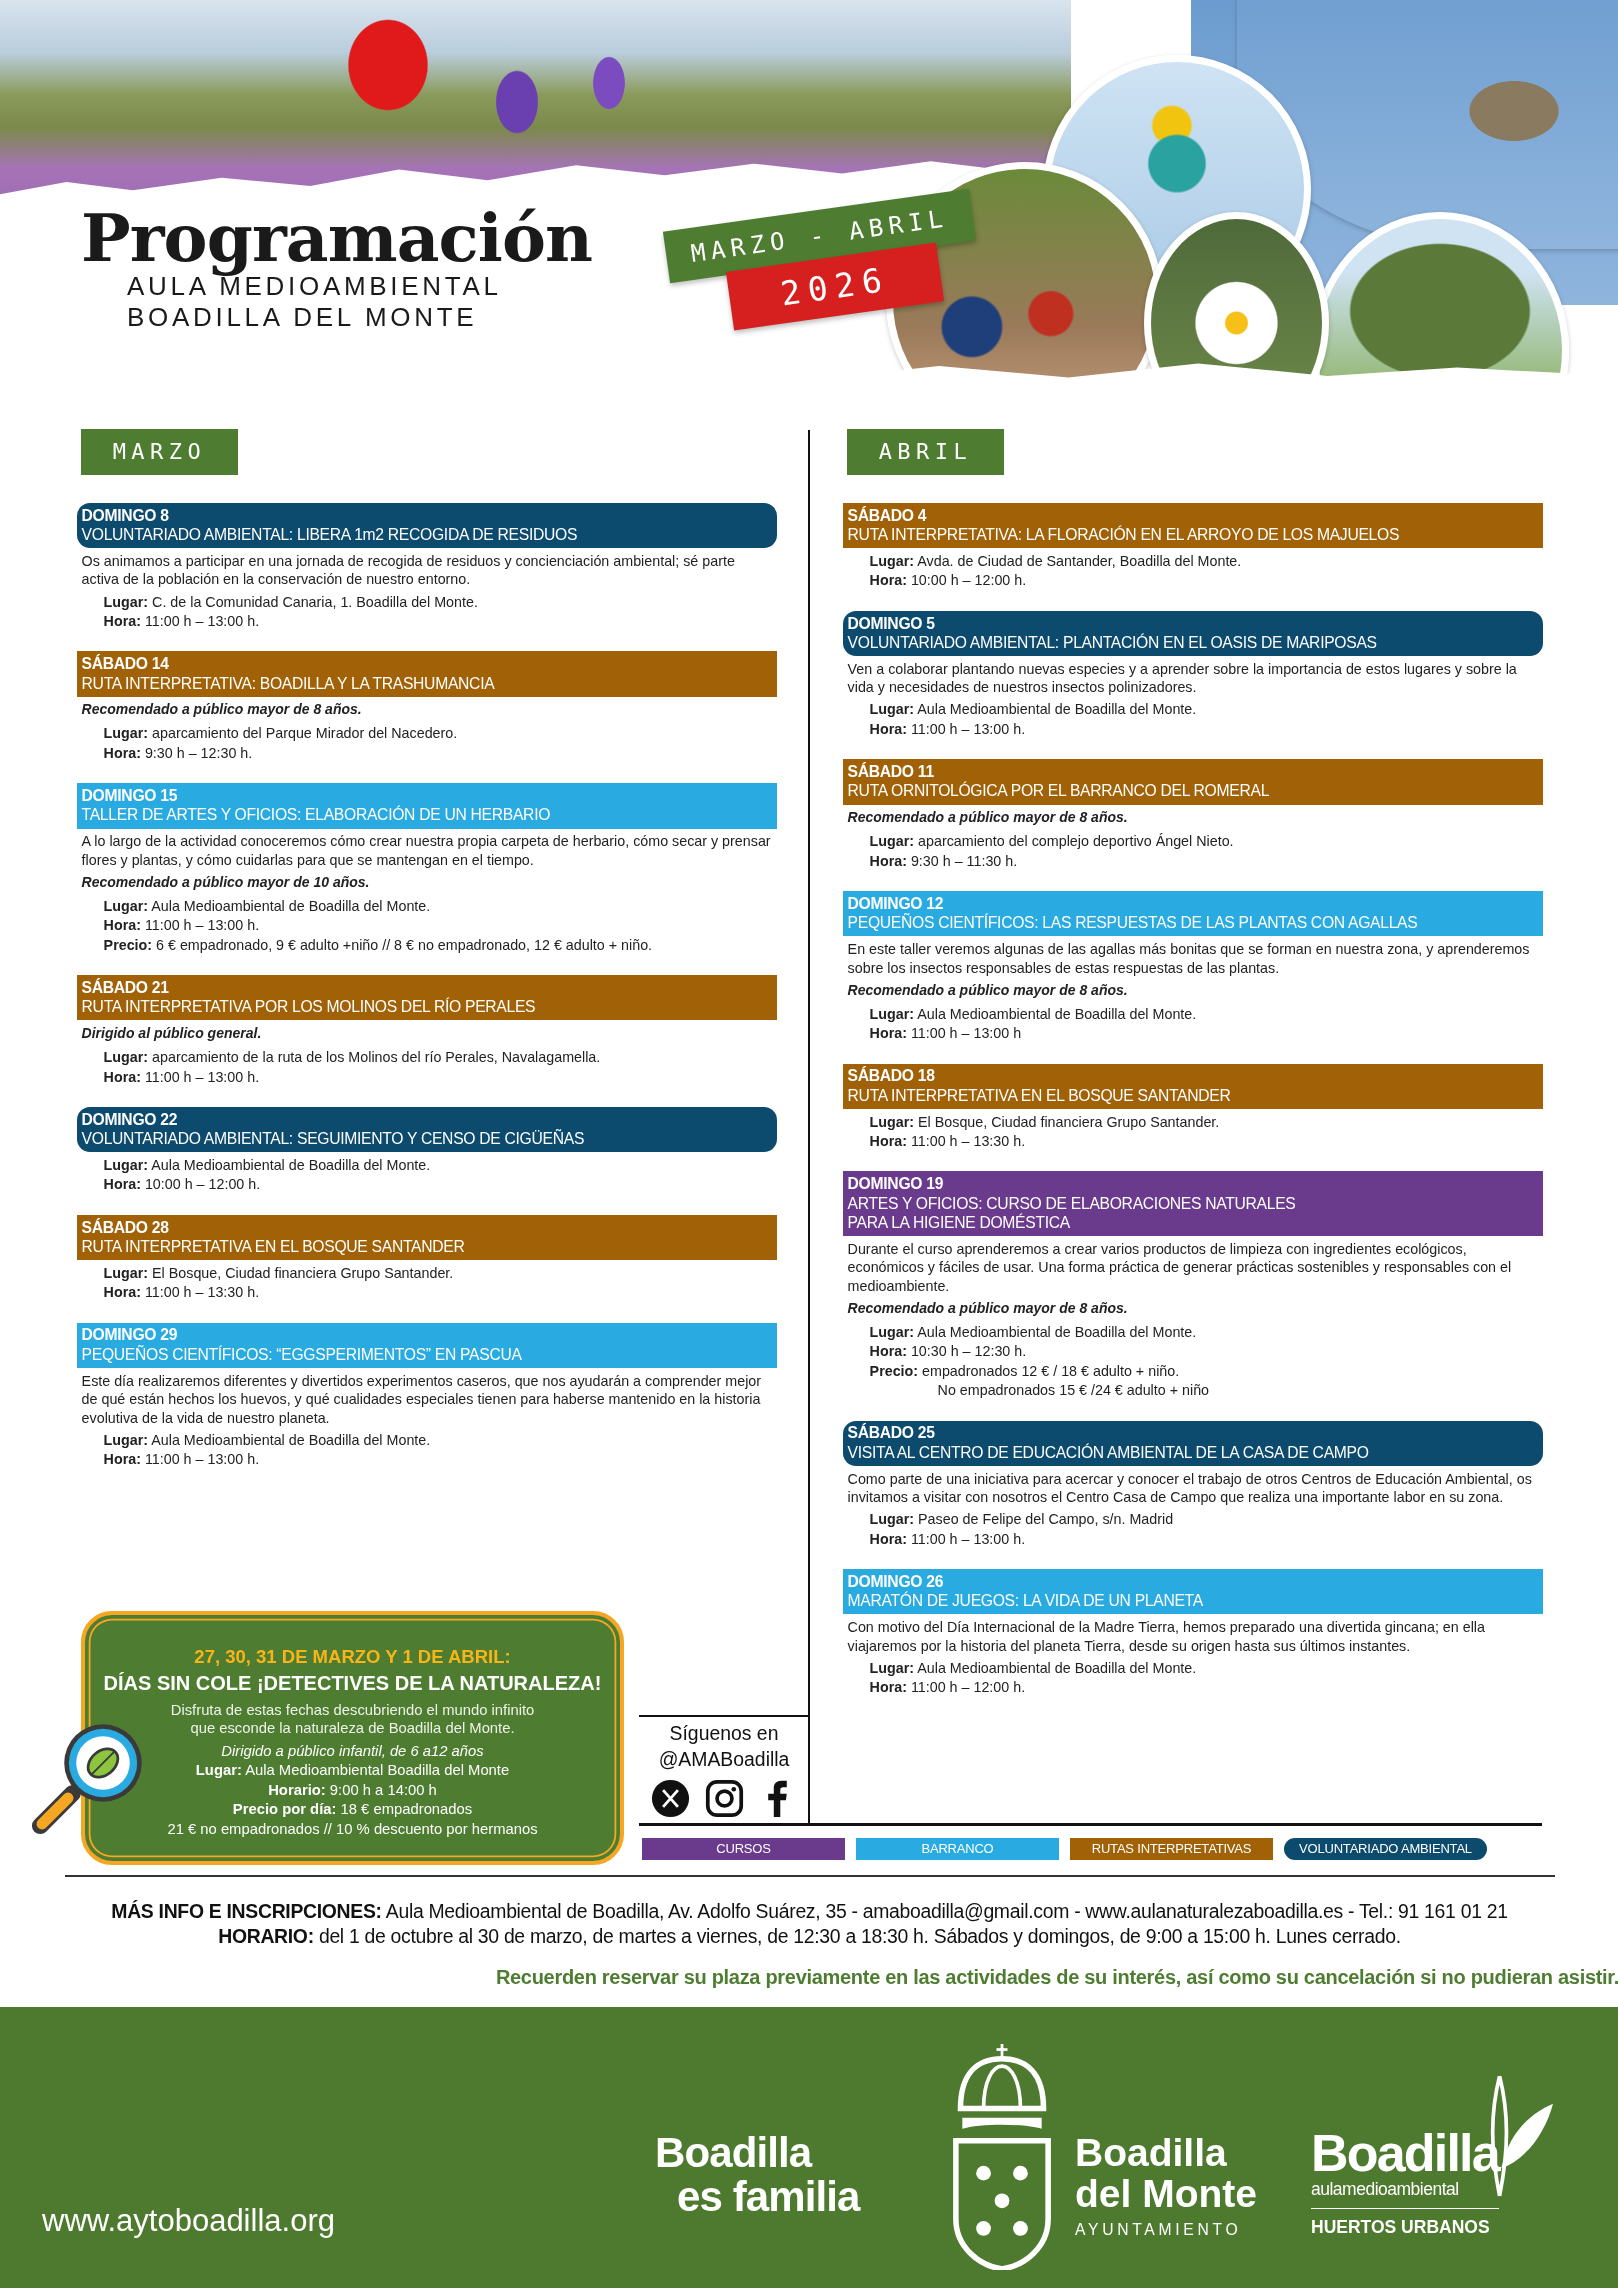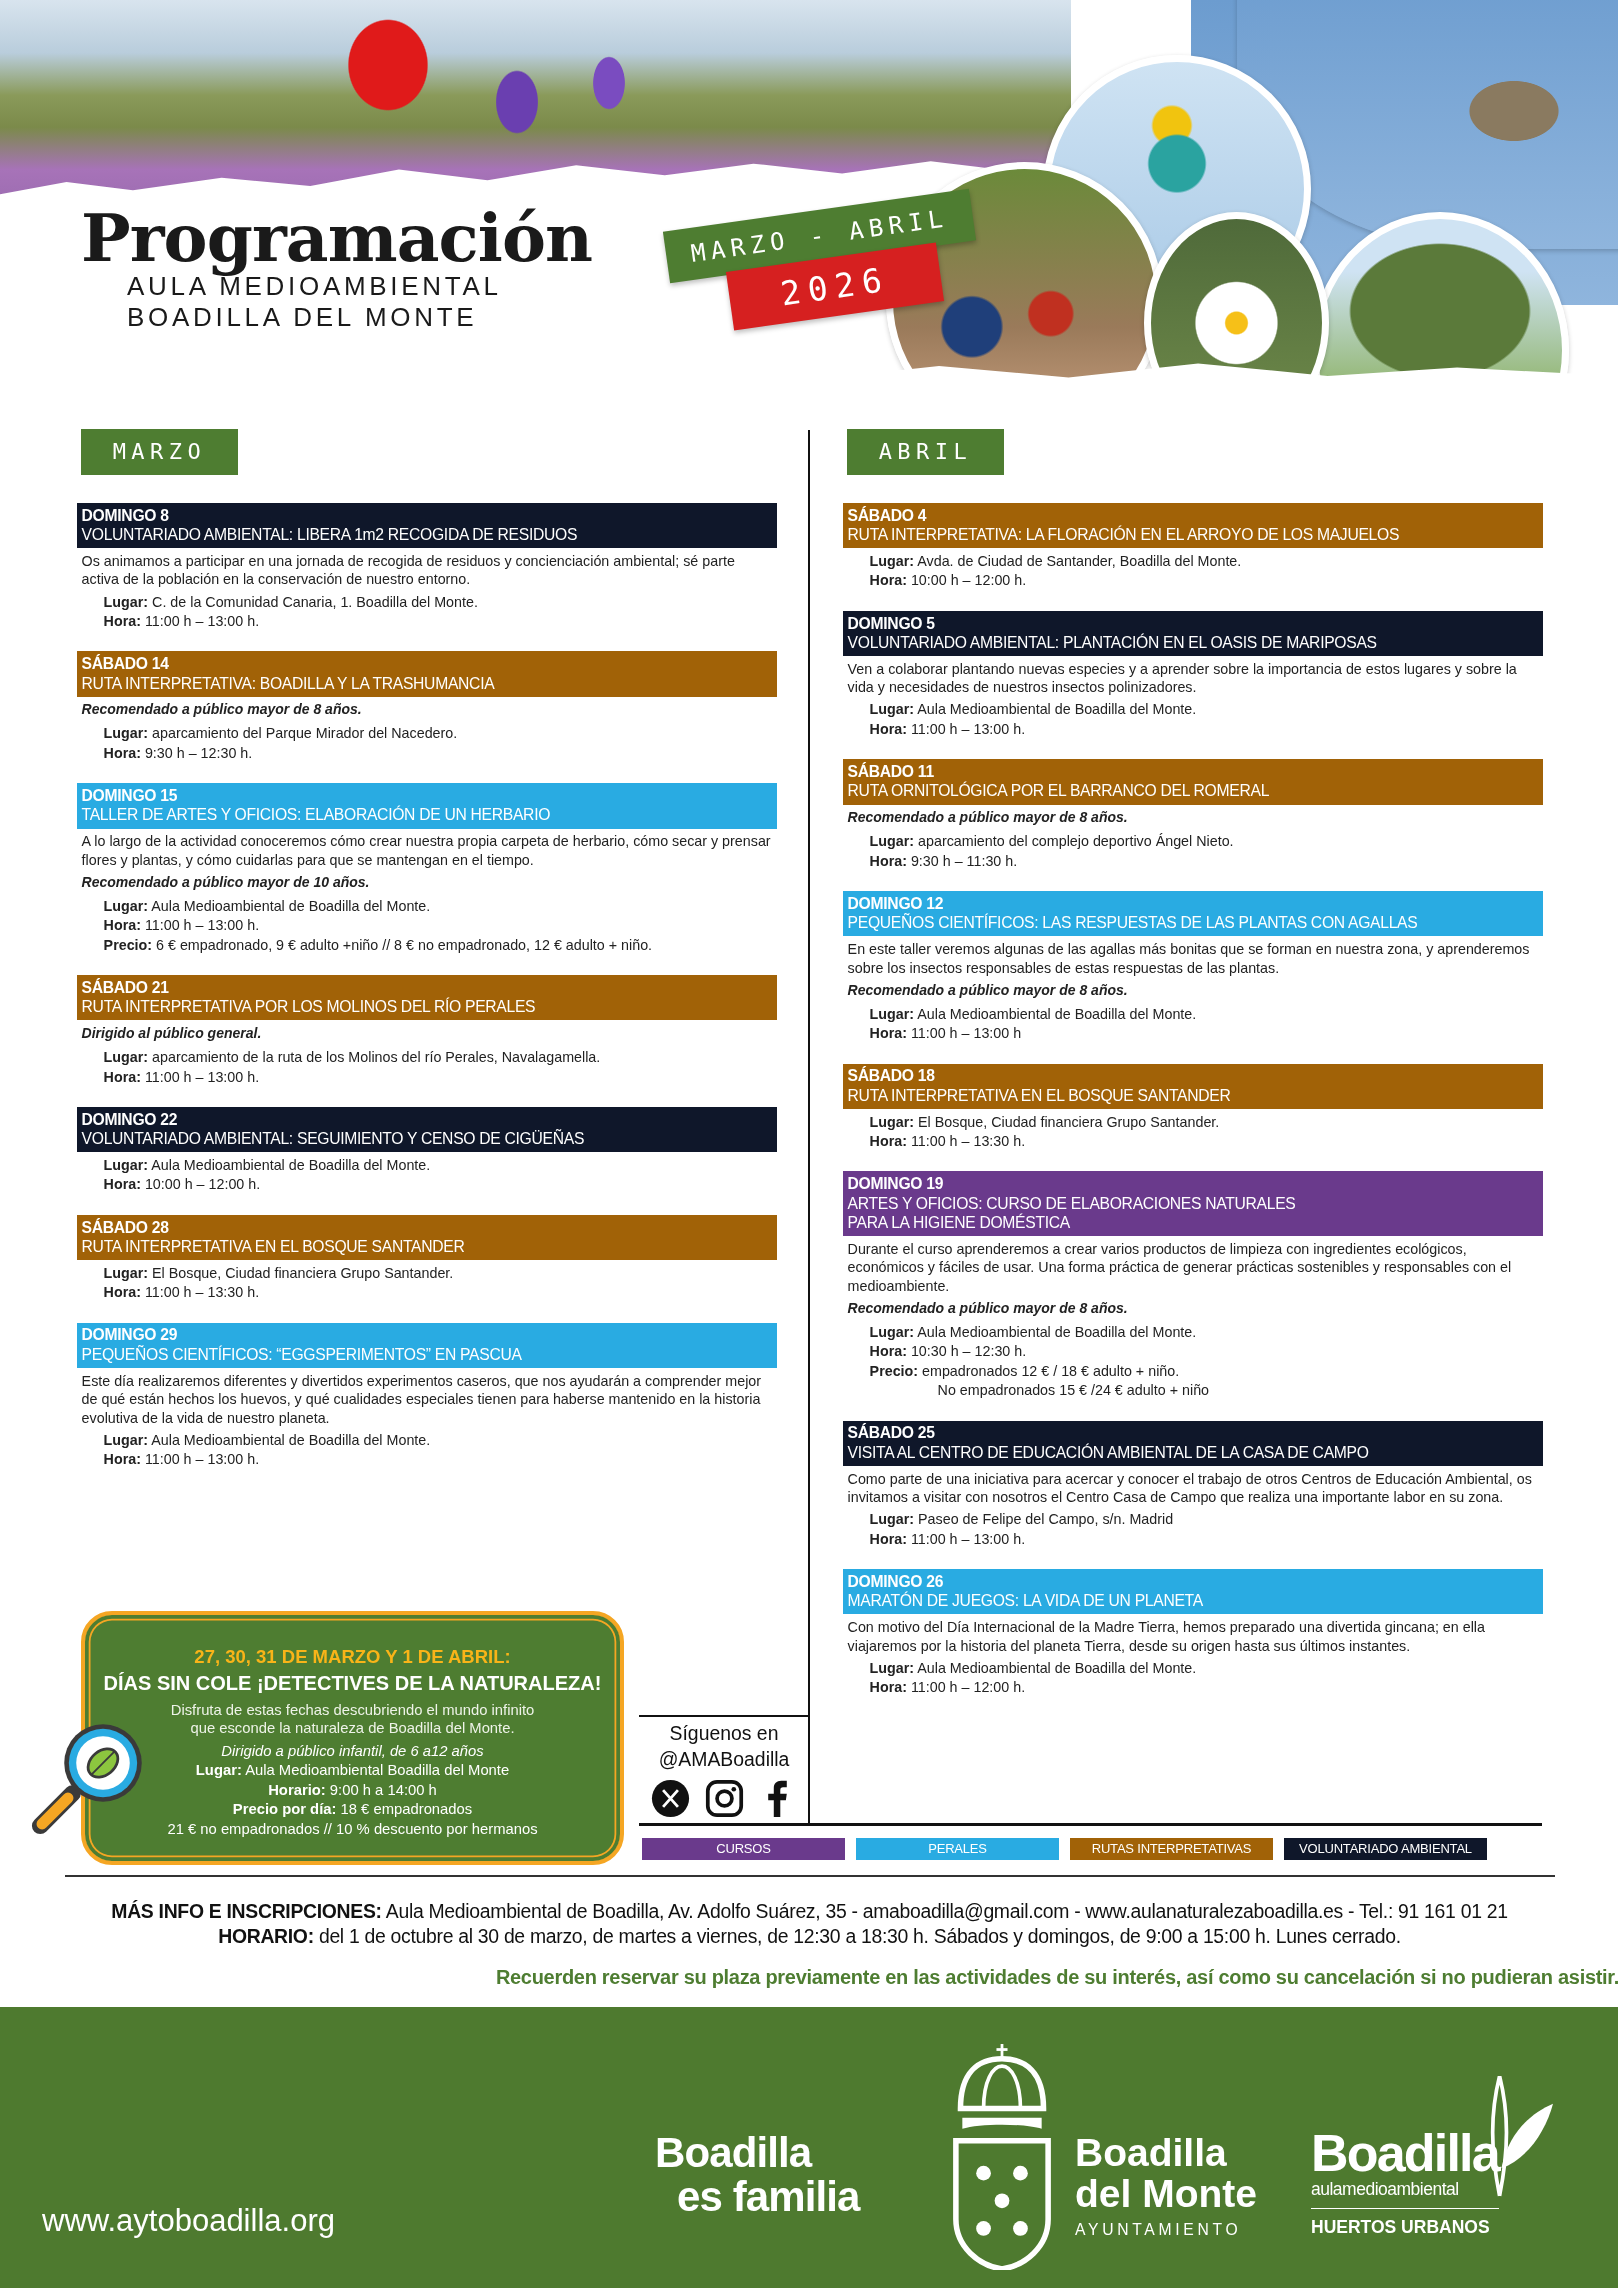--- a/index.html
+++ b/index.html
@@ -70,21 +70,21 @@
   .divider-v { position: absolute; left: 808px; top: 430px; width: 1.8px; height: 1394px; background: #111; }
   .month-tab {
     position: absolute; width: 157px; height: 46px; background: #4e7d31; color: #fff;
     font-family: "DejaVu Sans Mono", monospace; font-size: 22px; letter-spacing: 5.5px; text-align: center; line-height: 46px;
   }
   .col { position: absolute; width: 700px; }
   .event { margin-bottom: 20px; }
   .event-head { color: #fff; padding: 2.8px 4.6px 3.7px 4.6px; font-family: "Liberation Sans", sans-serif; }
   .event-day { font-weight: bold; font-size: 15.7px; line-height: 19.4px; letter-spacing: -0.3px; }
   .event-title { font-size: 15.7px; line-height: 19.4px; letter-spacing: -0.3px; }
-  .c-red { background: #0f172a; }
+  .c-red { background: #0c4a6e; border-radius: 13px; }
   .c-yellow { background: #a16207; }
   .c-blue { background: #29abe2; }
   .c-purple { background: #6a3a8c; }
   .event-body { padding: 3.7px 4.6px 0 4.6px; font-size: 14.3px; line-height: 18.5px; color: #222; }
   .event-desc { margin-bottom: 3.7px; }
   .event-note { font-style: italic; font-weight: bold; font-size: 14px; margin-bottom: 5.5px; color: #222; }
   .detail { margin-left: 22px; line-height: 19.4px; }
   .detail b { font-weight: bold; }
   .detail-indent { margin-left: 90px; line-height: 19.4px; }
 
@@ -395,21 +395,21 @@
       <svg viewBox="0 0 42 42" width="39" height="39">
           <path d="M24 41 V23 H30 L31 16 H24 V12 C24 10 25 9 27 9 H31 V2 C29 2 27 2 25 2 C20 2 17 5 17 10 V16 H11 V23 H17 V41 Z" fill="#111"></path>
         </svg>
     </span>
   </div>
 </div>
 
 <div class="divider-h"></div>
 <div class="legend">
   <div class="legend-item c-purple">CURSOS</div>
-  <div class="legend-item c-blue">PERALES</div>
+  <div class="legend-item c-blue">BARRANCO</div>
   <div class="legend-item c-yellow">RUTAS INTERPRETATIVAS</div>
   <div class="legend-item c-red">VOLUNTARIADO AMBIENTAL</div>
 </div>
 <div class="divider-h2"></div>
 
 <div class="info">
   <div><b>MÁS INFO E INSCRIPCIONES:</b><span> Aula Medioambiental de Boadilla, Av. Adolfo Suárez, 35 - amaboadilla@gmail.com - www.aulanaturalezaboadilla.es - Tel.: 91 161 01 21</span></div>
   <div><b>HORARIO:</b><span> del 1 de octubre al 30 de marzo, de martes a viernes, de 12:30 a 18:30 h. Sábados y domingos, de 9:00 a 15:00 h. Lunes cerrado.</span></div>
 </div>
 <div class="reminder">Recuerden reservar su plaza previamente en las actividades de su interés, así como su cancelación si no pudieran asistir.</div>

